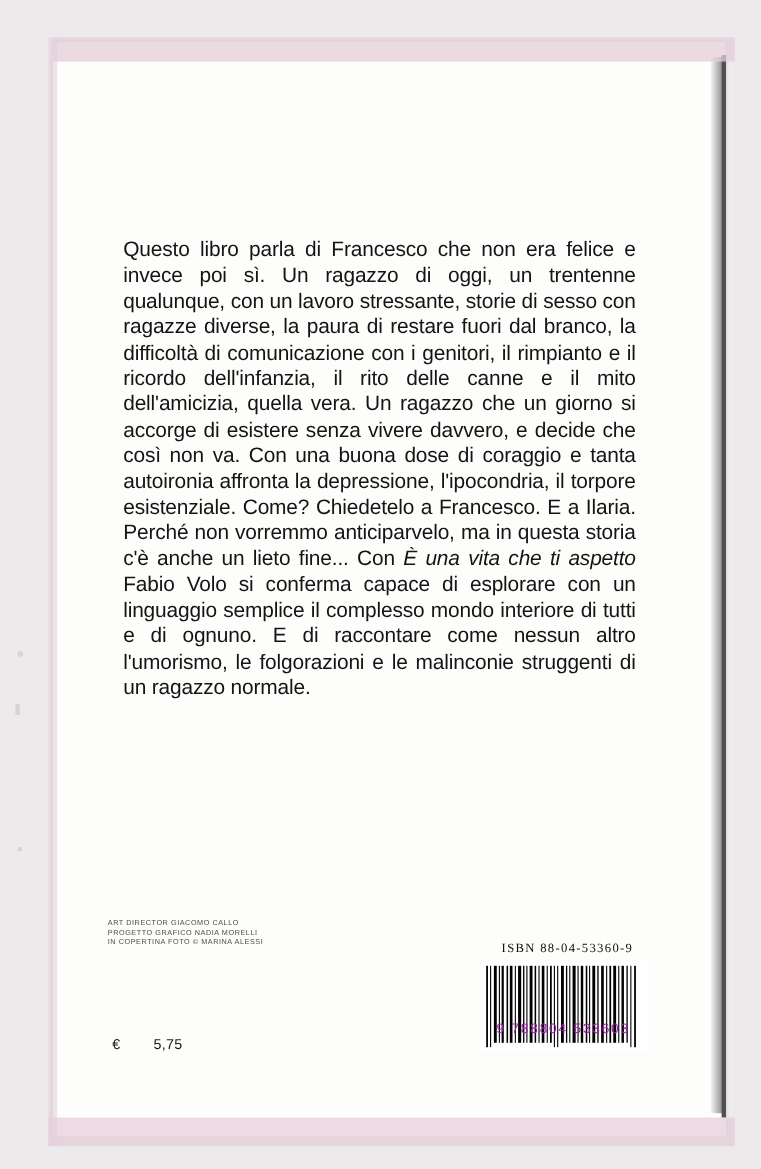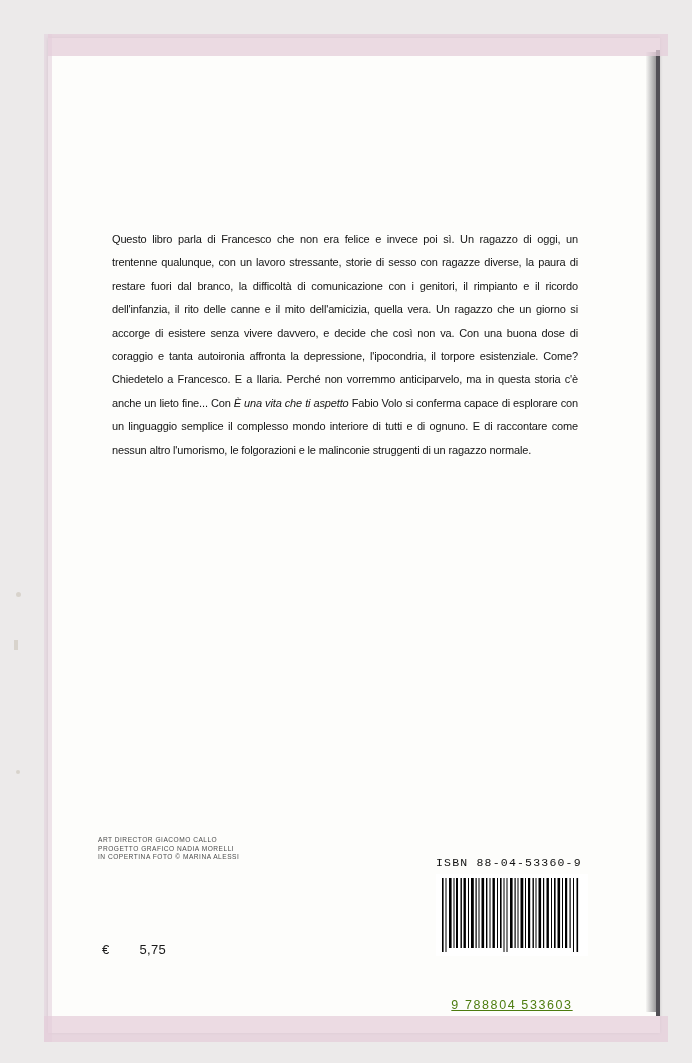--- a/index.html
+++ b/index.html
@@ -72,23 +72,23 @@
     left: 44px;
     top: 34px;
     width: 8px;
     height: 1008px;
     background: rgba(226,206,218,0.55);
   }
   
   .blurb {
     position: absolute;
     left: 112px;
-    top: 228px;
+    top: 216px;
     width: 466px;
-    font-size: 11px;
+    font-size: 19px;
     line-height: 23.4px;
     color: #141414;
     text-align: justify;
     letter-spacing: -0.15px;
     font-family: "Liberation Sans", sans-serif;
   }
   .blurb em {
     font-style: italic;
   }
   
@@ -110,54 +110,53 @@
     left: 102px;
     top: 942px;
     font-size: 13px;
     color: #1a1a1a;
     letter-spacing: 0.3px;
   }
   .price .sym { margin-right: 30px; }
   
   .isbn-text {
     position: absolute;
-    left: 436px;
+    left: 456px;
     top: 856px;
     font-size: 11.5px;
     letter-spacing: 1.2px;
     color: #111;
-    font-family: Liberation Mono, monospace;
+    font-family: Liberation Serif, serif;
   }
   .barcode-box {
     position: absolute;
     left: 436px;
     top: 874px;
     width: 152px;
     height: 82px;
     background: #ffffff;
   }
   .barcode {
     position: absolute;
     left: 0;
     top: 0;
     width: 152px;
     height: 82px;
     display: block;
   }
   .barcode-digits {
     position: absolute;
     left: 432px;
-    top: 998px;
+    top: 928px;
     width: 160px;
     text-align: center;
     font-size: 12.5px;
     letter-spacing: 1.6px;
-    color: #4d7c0f;
-    font-family: "Liberation Sans", sans-serif;
-    text-decoration: underline;
+    color: #a21caf;
+    font-family: "Liberation Sans", sans-serif;
   }
   
   .mark {
     position: absolute;
     background: rgba(180,170,150,0.35);
   }
   .mark.m1 { left: 16px; top: 592px; width: 5px; height: 5px; border-radius: 50%; }
   .mark.m2 { left: 14px; top: 640px; width: 4px; height: 10px; }
   .mark.m3 { left: 16px; top: 770px; width: 4px; height: 4px; border-radius: 50%; }
 </style>

